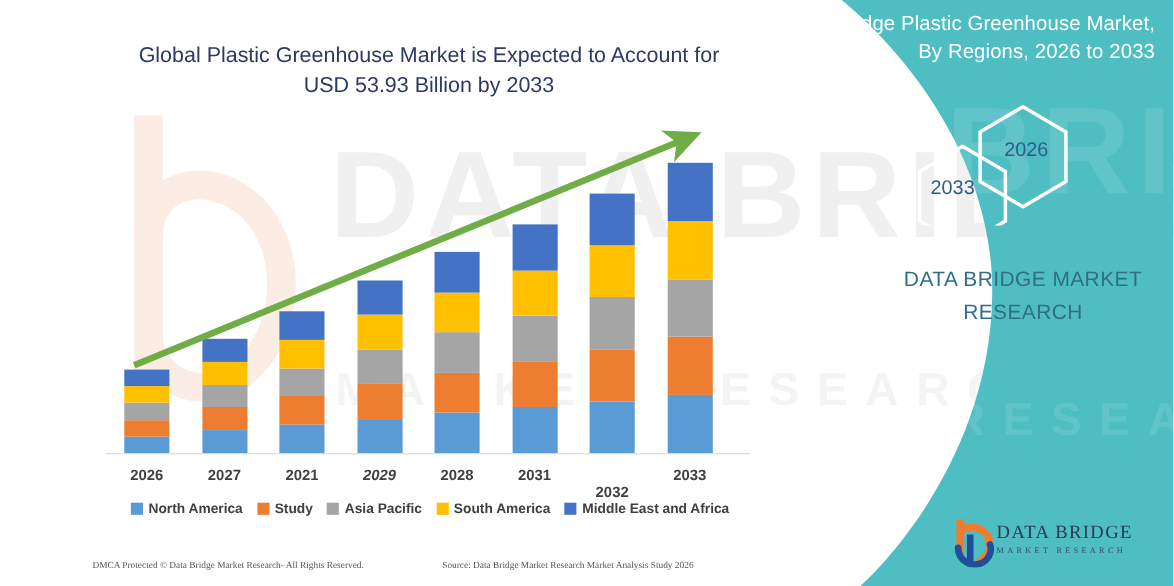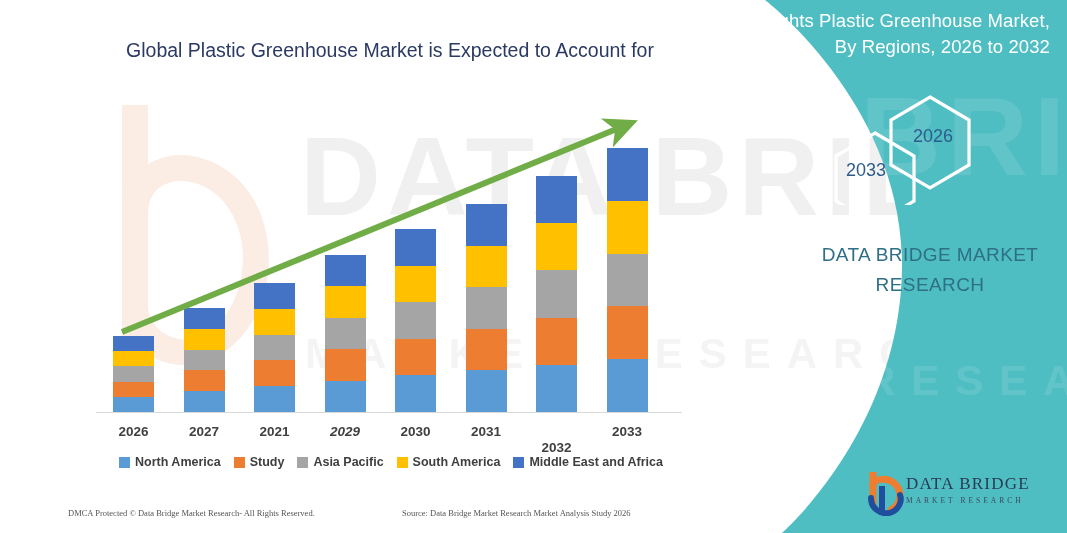--- a/index.html
+++ b/index.html
@@ -193,37 +193,38 @@
   
   .footer {
     position: absolute;
     left: 0; top: 508px;
     width: 700px;
     z-index: 4;
     font-family: "Liberation Serif", serif;
     font-size: 8.5px;
     color: #555555;
   }
-  .footer-left { position: absolute; left: 68px; top: 0; white-space: nowrap; }
+  .footer-left { position: absolute; left: 84px; top: 0; white-space: nowrap; }
   .footer-right { position: absolute; left: 402px; top: 0; white-space: nowrap; }
 </style>
 </head>
 <body>
 
 <div id="canvas">
 
   <svg class="wm-b" width="260" height="300" viewBox="0 0 260 300">
     <path d="M40,10 L40,250" stroke="#FBECE4" stroke-width="26" fill="none"></path>
     <path d="M40,120 C40,70 95,60 130,90 C175,128 170,215 120,248 C85,270 45,250 40,215" stroke="#FBECE4" stroke-width="26" fill="none"></path>
   </svg>
   <div class="watermark">DATA BRIDGE</div>
   <div class="watermark2">MARKET RESEARCH</div>
 
   <div class="main-title">
     <div>Global Plastic Greenhouse Market is Expected to Account for</div>
+    <div>USD 53.93 Billion by 2033</div>
   </div>
 
   <div id="chart">
     <div class="axis-line"></div>
     <div id="bars">
         <div class="bar-seg" style="left: 113px; top: 396.8px; width: 41px; height: 15.2px; background: rgb(91, 155, 213);"></div>
         <div class="bar-seg" style="left: 113px; top: 381.6px; width: 41px; height: 15.2px; background: rgb(237, 125, 49);"></div>
         <div class="bar-seg" style="left: 113px; top: 366.4px; width: 41px; height: 15.2px; background: rgb(165, 165, 165);"></div>
         <div class="bar-seg" style="left: 113px; top: 351.2px; width: 41px; height: 15.2px; background: rgb(255, 192, 0);"></div>
         <div class="bar-seg" style="left: 113px; top: 336px; width: 41px; height: 15.2px; background: rgb(68, 114, 196);"></div>
@@ -261,21 +262,21 @@
         <div class="bar-seg" style="left: 606.5px; top: 306.4px; width: 41px; height: 52.8px; background: rgb(237, 125, 49);"></div>
         <div class="bar-seg" style="left: 606.5px; top: 253.6px; width: 41px; height: 52.8px; background: rgb(165, 165, 165);"></div>
         <div class="bar-seg" style="left: 606.5px; top: 200.8px; width: 41px; height: 52.8px; background: rgb(255, 192, 0);"></div>
         <div class="bar-seg" style="left: 606.5px; top: 148px; width: 41px; height: 52.8px; background: rgb(68, 114, 196);"></div>
       </div>
     <div id="years">
         <div class="year-label" style="left: 103.5px; top: 424px;">2026</div>
         <div class="year-label" style="left: 174px; top: 424px;">2027</div>
         <div class="year-label" style="left: 244.5px; top: 424px;">2021</div>
         <div class="year-label" style="left: 315px; top: 424px; font-style: italic;">2029</div>
-        <div class="year-label" style="left: 385.5px; top: 424px;">2030</div>
+        <div class="year-label" style="left: 385.5px; top: 424px;">2028</div>
         <div class="year-label" style="left: 456px; top: 424px;">2031</div>
         <div class="year-label" style="left: 526.5px; top: 440px;">2032</div>
         <div class="year-label" style="left: 597px; top: 424px;">2033</div>
       </div>
 
     <svg class="arrow-svg" width="700" height="470" viewBox="0 0 700 470">
       <defs>
         <marker id="ahead" markerWidth="6" markerHeight="6" refX="2.2" refY="3" orient="auto" markerUnits="strokeWidth">
           <path d="M0,0.4 L5.6,3 L0,5.6 L1.5,3 Z" fill="#70AD47"></path>
         </marker>
@@ -317,22 +318,22 @@
       <path d="M75,0 L377,0 L377,533 L92,533 C92,533 210,430 212,268 C214,106 75,0 75,0 Z" fill="#4FBEC3"></path>
 
       <g opacity="0.10">
         <text x="170" y="175" font-family="Liberation Sans, sans-serif" font-size="112" font-weight="bold" fill="#ffffff" letter-spacing="6">BRIDGE</text>
         <text x="175" y="395" font-family="Liberation Sans, sans-serif" font-size="42" font-weight="bold" fill="#ffffff" letter-spacing="16">RESEARCH</text>
       </g>
     </svg>
   </div>
 
   <div class="panel-title">
-    <div>Rights Plastic Greenhouse Market,</div>
-    <div>By Regions, 2026 to 2032</div>
+    <div>Bridge Plastic Greenhouse Market,</div>
+    <div>By Regions, 2026 to 2033</div>
   </div>
 
   <div class="hex-wrap">
     <svg width="180" height="110" viewBox="0 0 180 110">
       <polygon points="100,2 139,25 139,70 100,93 61,70 61,25" fill="none" stroke="#ffffff" stroke-width="3.2"></polygon>
       <polygon points="45,38 84,61 84,106 45,129 6,106 6,61" fill="none" stroke="#ffffff" stroke-width="3.2"></polygon>
     </svg>
   </div>
   <div class="hex-label h2033">2033</div>
   <div class="hex-label h2026">2026</div>

